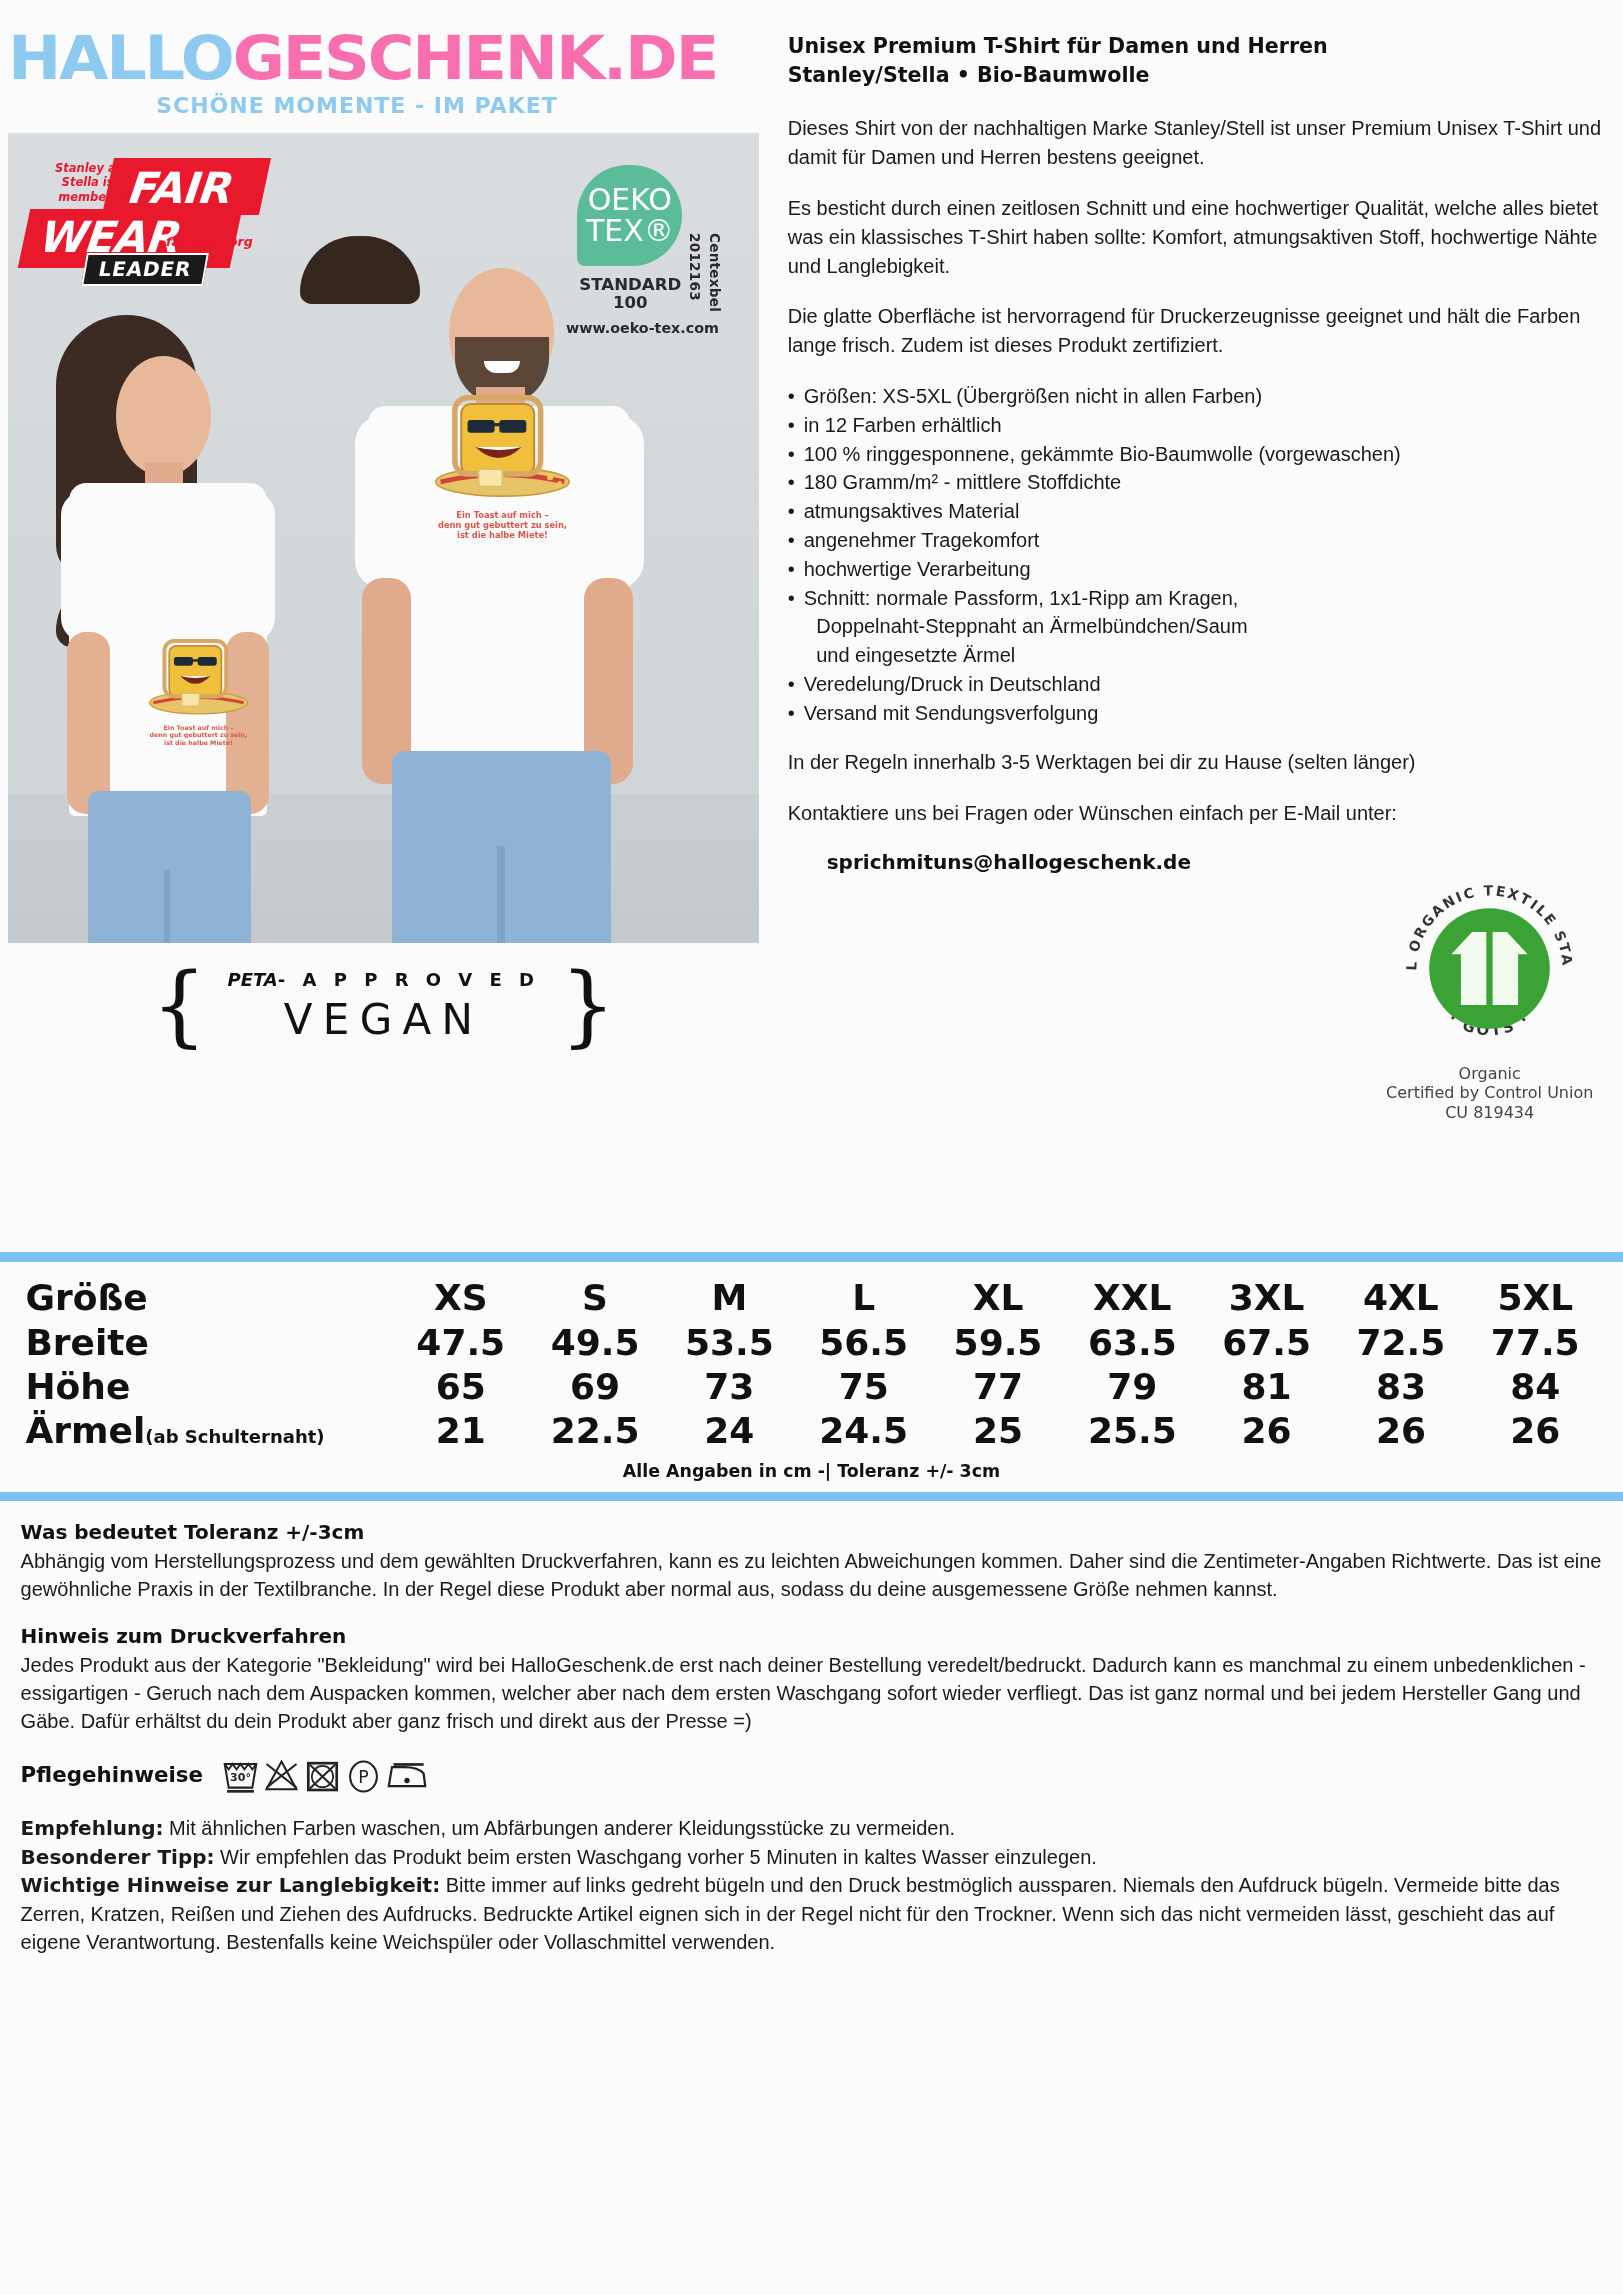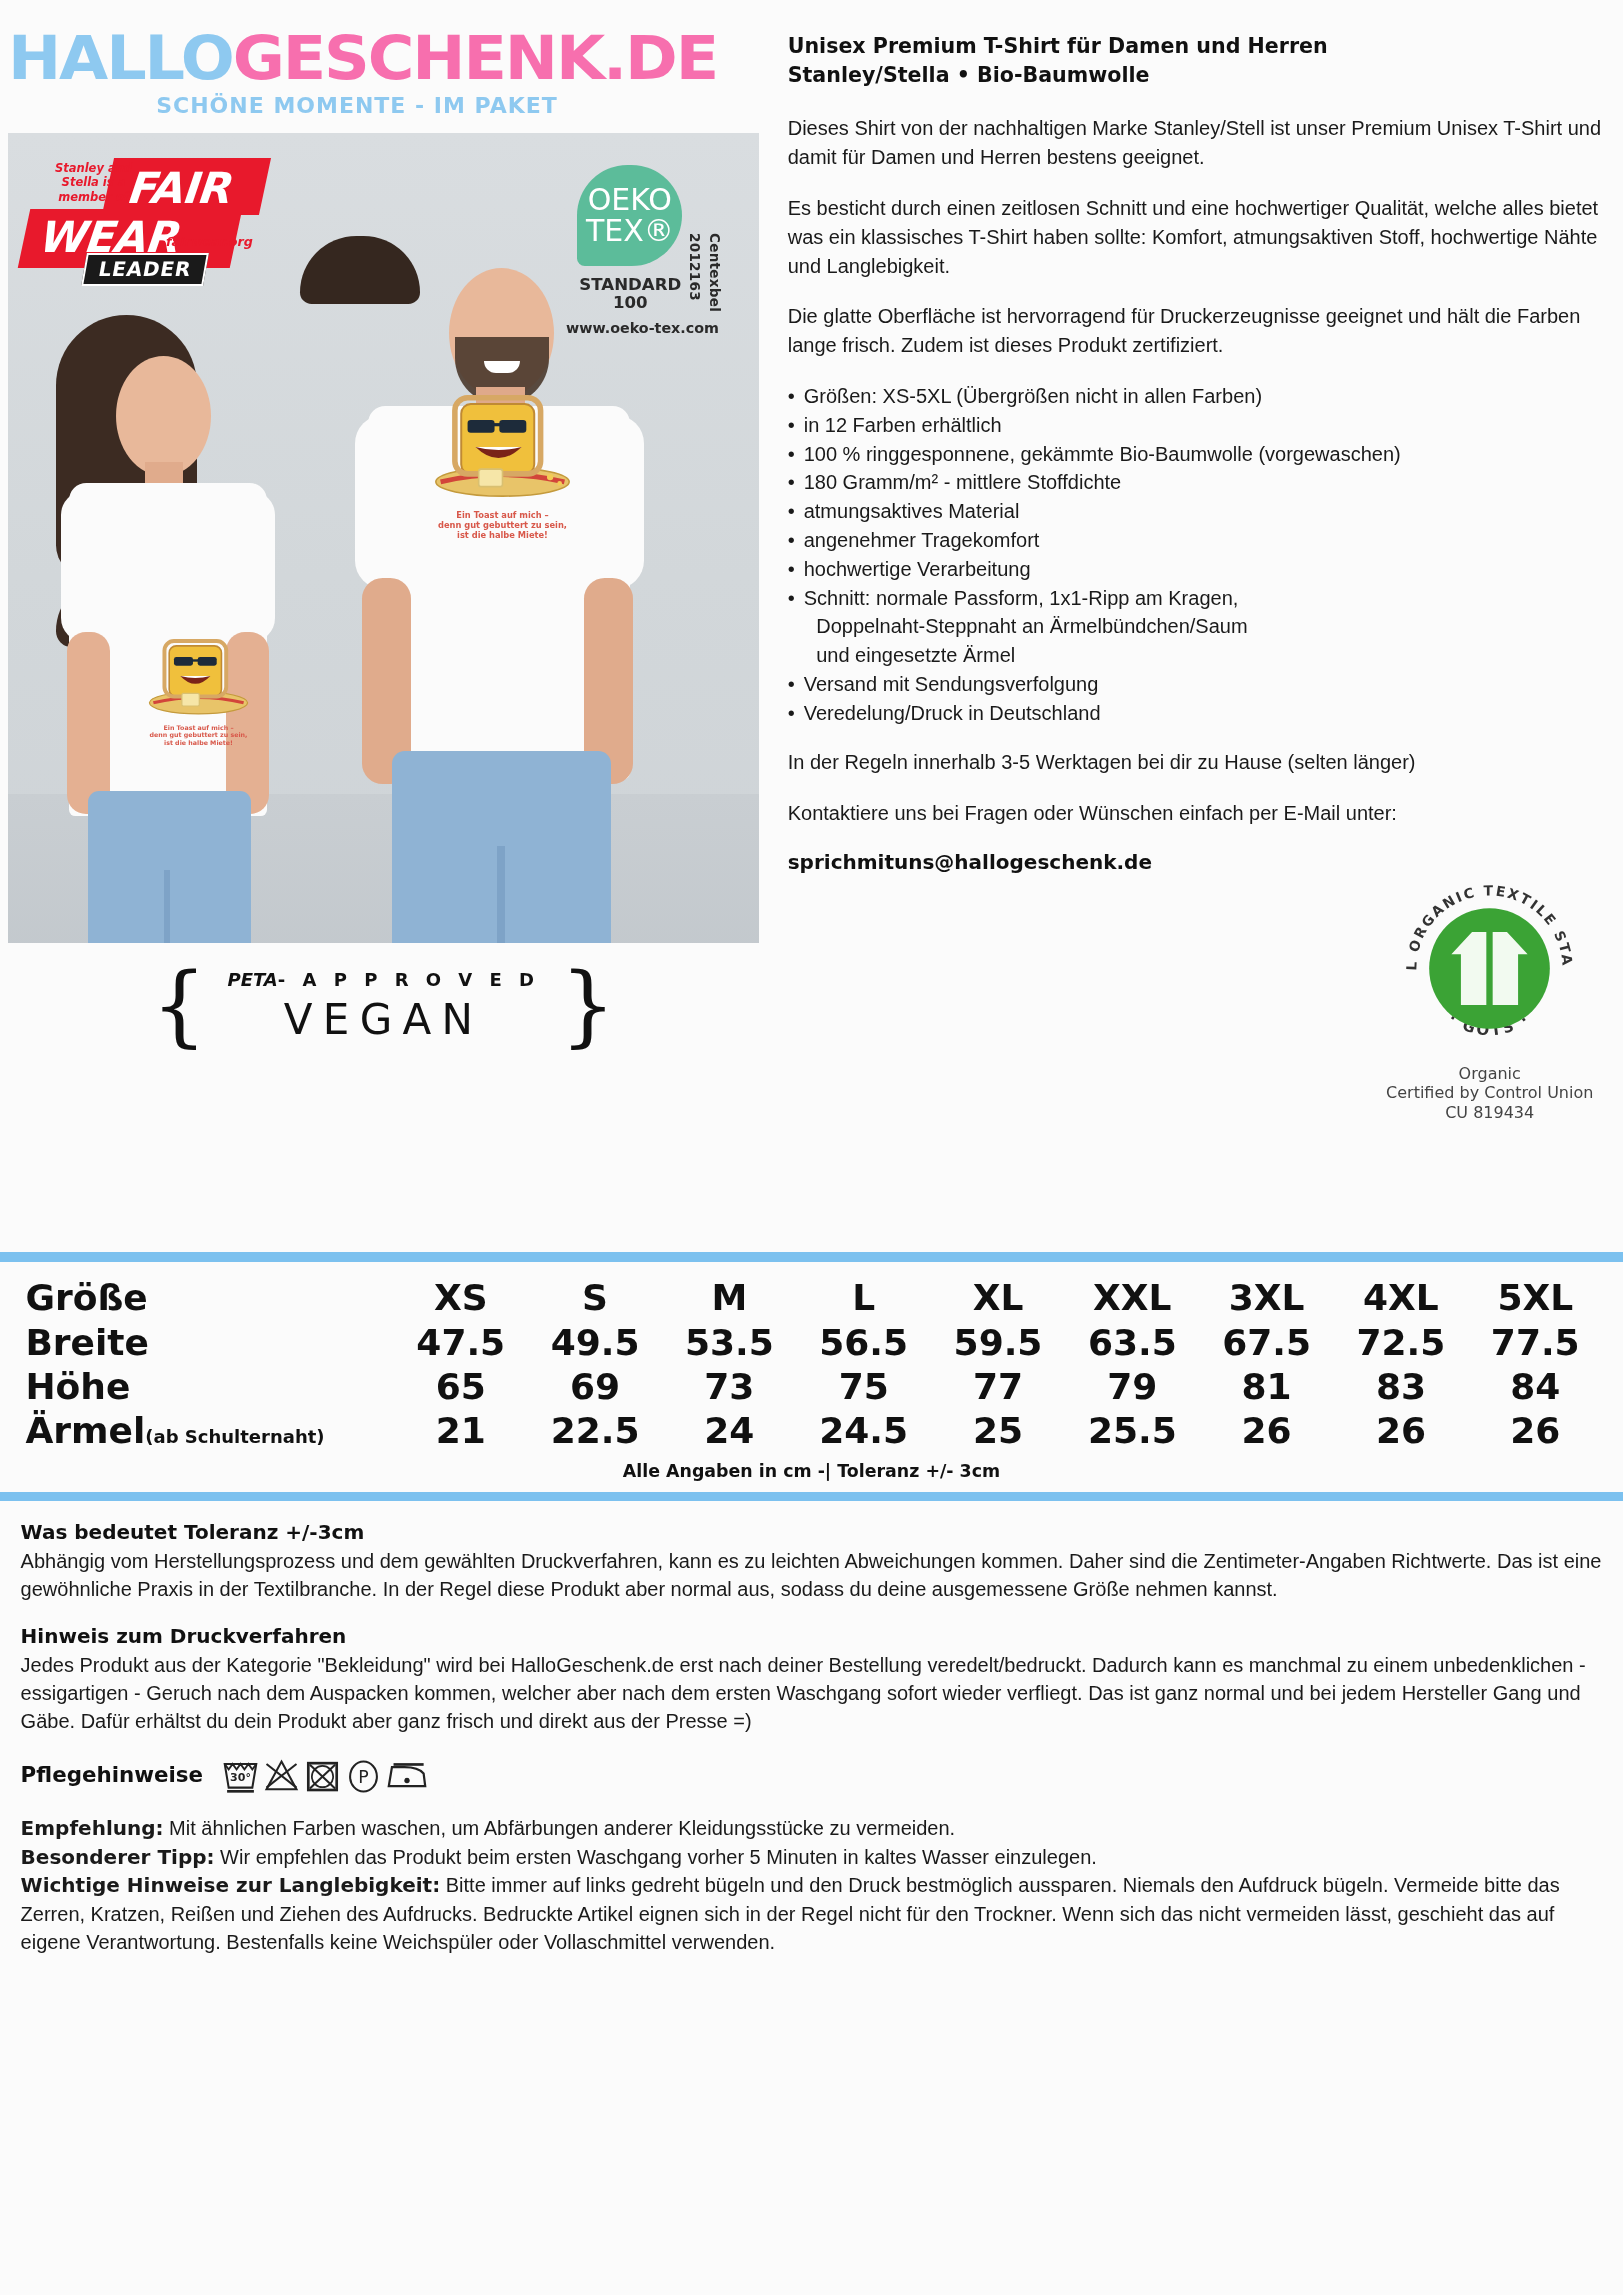--- a/index.html
+++ b/index.html
@@ -207,20 +207,21 @@
     padding-left:16px;
   }
   .r-bullets li::before {
     content:"•"; position:absolute; left:0; top:0;
   }
   .r-bullets li.cont { padding-left:28.5px; }
   .r-bullets li.cont::before { content:""; }
   .r-email {
     font-weight:700; font-size:20px; color:#111; margin-top:20.6px;
     font-family:"DejaVu Sans",sans-serif;
+    margin-left:39px;
   }
 
   
   .gots { position:absolute; right:14.3px; top:878px; width:238px; text-align:center; }
   .gots-seal { position:relative; width:181px; height:181px; margin:0 auto; }
   .gots-cap {
     font-size:16px; line-height:1.22; color:#444; margin-top:4.8px;
     font-family:"DejaVu Sans",sans-serif;
   }
 
@@ -394,22 +395,22 @@
         <li>Größen: XS-5XL (Übergrößen nicht in allen Farben)</li>
         <li>in 12 Farben erhältlich</li>
         <li>100 % ringgesponnene, gekämmte Bio-Baumwolle (vorgewaschen)</li>
         <li>180 Gramm/m² - mittlere Stoffdichte</li>
         <li>atmungsaktives Material</li>
         <li>angenehmer Tragekomfort</li>
         <li>hochwertige Verarbeitung</li>
         <li>Schnitt: normale Passform, 1x1-Ripp am Kragen,</li>
         <li class="cont">Doppelnaht-Steppnaht an Ärmelbündchen/Saum</li>
         <li class="cont">und eingesetzte Ärmel</li>
+        <li>Veredelung/Druck in Deutschland</li>
         <li>Versand mit Sendungsverfolgung</li>
-        <li>Veredelung/Druck in Deutschland</li>
       </ul>
 
       <div class="r-para">In der Regeln innerhalb 3-5 Werktagen bei dir zu Hause (selten länger)</div>
       <div class="r-para">Kontaktiere uns bei Fragen oder Wünschen einfach per E-Mail unter:</div>
       <div class="r-email">sprichmituns@hallogeschenk.de</div>
     </div>
 
     <div class="gots">
       <div class="gots-seal">
         <svg viewBox="0 0 228 228" width="181" height="181">

